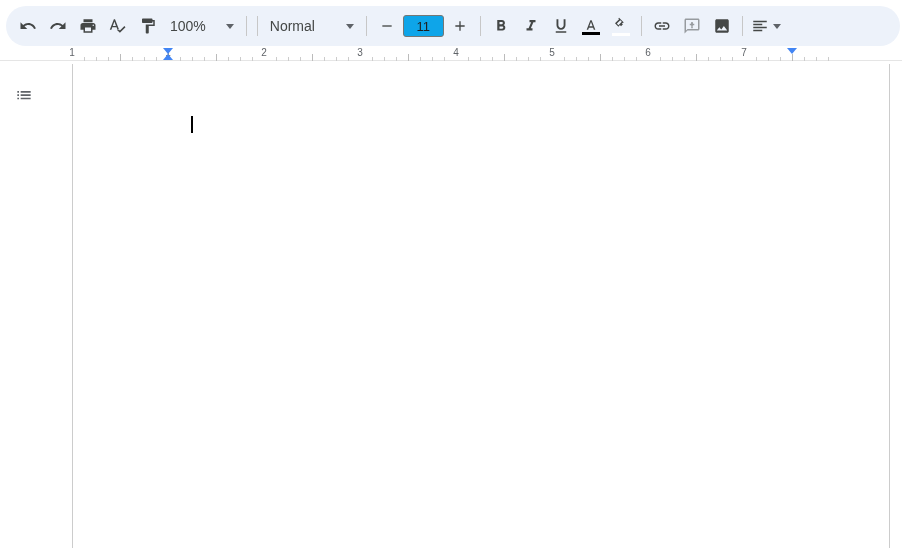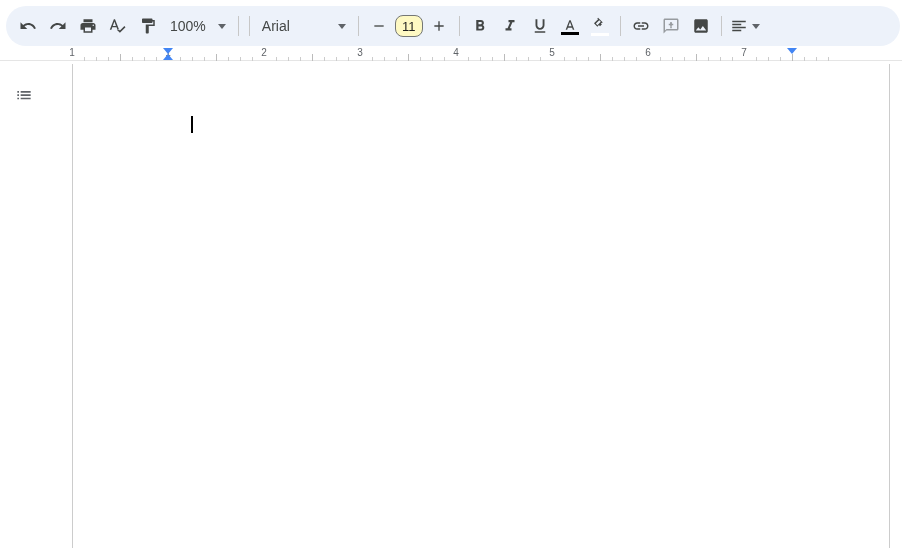--- a/index.html
+++ b/index.html
@@ -30,21 +30,21 @@
   .sep {
     width: 1px;
     height: 20px;
     background: #c7c7c7;
     margin: 0 4px;
   }
   
   .zoom-group, .style-group, .font-group {
     display: flex;
     align-items: center;
-    gap: 8px;
+    gap: 16px;
     padding: 0 6px;
     cursor: pointer;
     color: #444746;
     font-size: 14px;
     height: 28px;
     border-radius: 4px;
   }
   
   .dropdown-arrow {
     width: 0; height: 0;
@@ -53,28 +53,28 @@
     border-top: 5px solid #5f6368;
     margin-left: 4px;
   }
   
   .fontsize-group {
     display: flex;
     align-items: center;
     gap: 2px;
   }
   .fontsize-input {
-    width: 28px;
+    width: 41px;
     height: 22px;
     border: 1px solid #747775;
-    border-radius: 8px;
+    border-radius: 3px;
     text-align: center;
     font-size: 13px;
     color: #1f1f1f;
-    background: #fef9c3;
+    background: #0ea5e9;
   }
   
   .text-color-btn, .highlight-btn {
     display: flex;
     flex-direction: column;
     align-items: center;
     justify-content: center;
     width: 28px;
     height: 28px;
     border-radius: 4px;
@@ -252,21 +252,21 @@
     <span>100%</span>
     <span class="dropdown-arrow"></span>
   </div>
 
   <div class="sep"></div>
 
 
   <div class="sep"></div>
 
   <div class="font-group" style="min-width:96px">
-    <span>Arial</span>
+    <span>Normal</span>
     <span class="dropdown-arrow" style="margin-left:auto"></span>
   </div>
 
   <div class="sep"></div>
 
   <div class="fontsize-group">
     <div class="tbtn">
       <svg width="16" height="16" viewBox="0 0 24 24">
           <path fill="currentColor" d="M19 13H5v-2h14v2z"></path>
         </svg>

